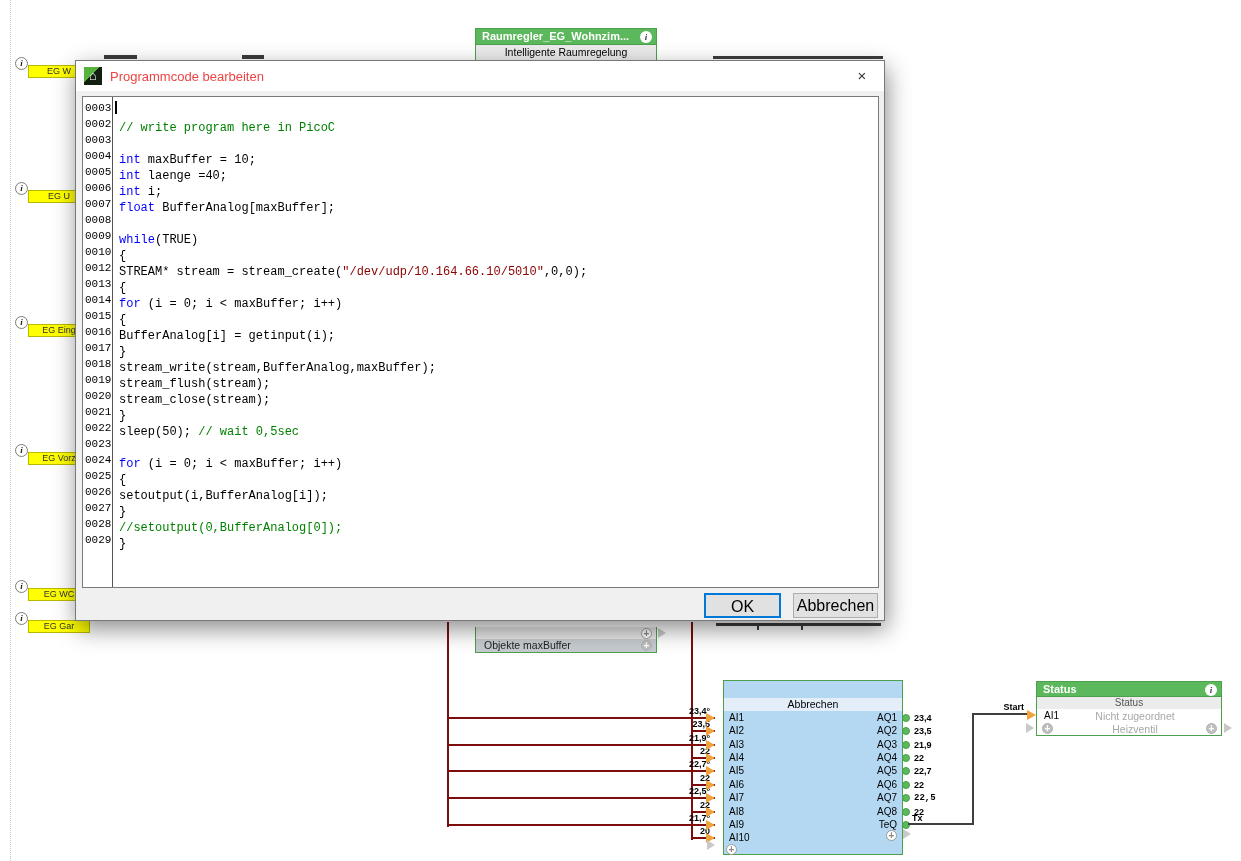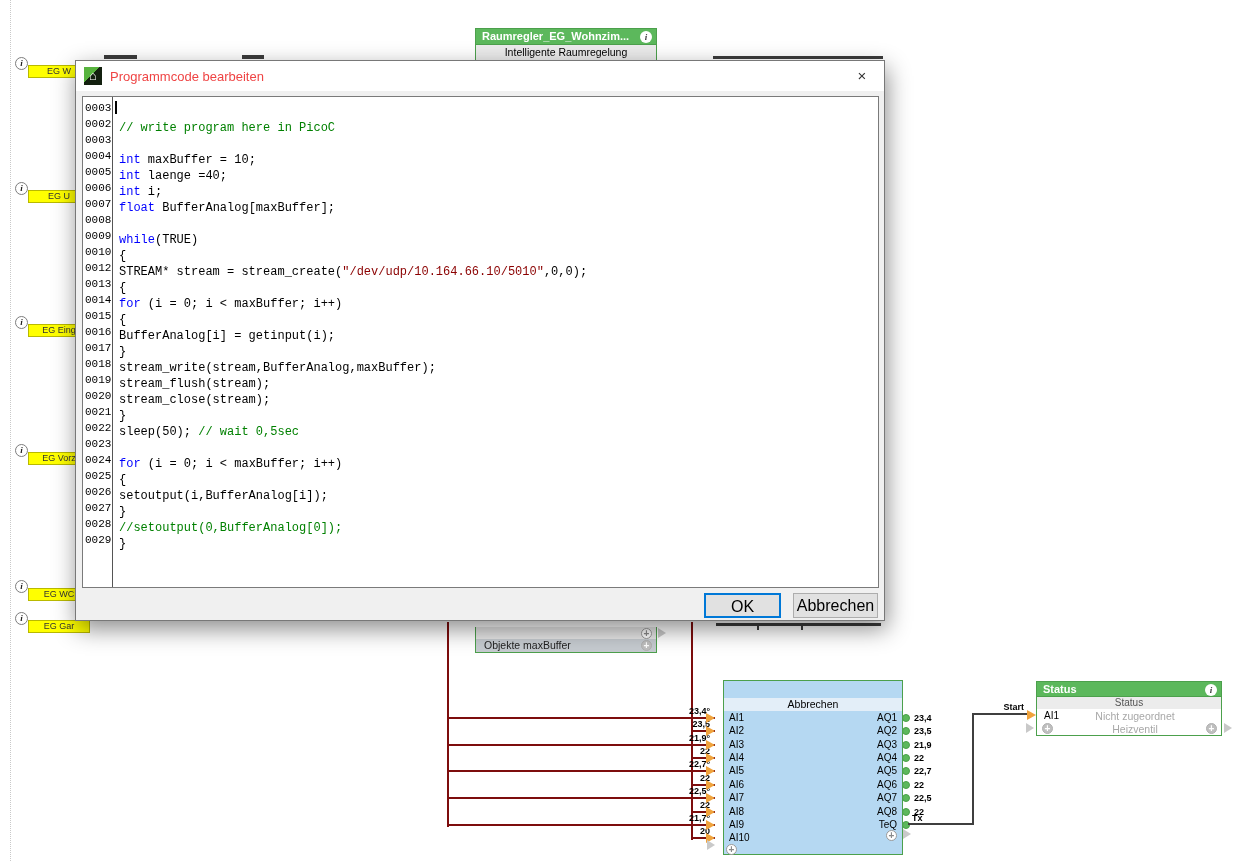--- a/index.html
+++ b/index.html
@@ -205,21 +205,21 @@
       <div class="port-out" style="left: 902px; top: 754px;"></div>
       <div class="out-val" style="left: 914px; top: 753px;">22</div>
       <div class="port-name" style="left: 810px; top: 765px; width: 87px; text-align: right;">AQ5</div>
       <div class="port-out" style="left: 902px; top: 767px;"></div>
       <div class="out-val" style="left: 914px; top: 766px;">22,7</div>
       <div class="port-name" style="left: 810px; top: 779px; width: 87px; text-align: right;">AQ6</div>
       <div class="port-out" style="left: 902px; top: 781px;"></div>
       <div class="out-val" style="left: 914px; top: 780px;">22</div>
       <div class="port-name" style="left: 810px; top: 792px; width: 87px; text-align: right;">AQ7</div>
       <div class="port-out" style="left: 902px; top: 794px;"></div>
-      <div class="out-val" style="left: 914px; top: 793px;">22,5</div>
+      <div class="out-val" style="left: 914px; top: 793px; font-family: Liberation Mono, monospace;">22,5</div>
       <div class="port-name" style="left: 810px; top: 806px; width: 87px; text-align: right;">AQ8</div>
       <div class="port-out" style="left: 902px; top: 808px;"></div>
       <div class="out-val" style="left: 914px; top: 807px;">22</div>
       <div class="port-name" style="left: 810px; top: 819px; width: 87px; text-align: right;">TeQ</div>
       <div class="port-out" style="left: 902px; top: 821px;"></div>
       <div class="wire-lbl" style="left: 912px; top: 813px; width: 20px; text-align: left;">Tx</div>
     </div>
   <span class="plus-circle" style="left:726px;top:844px;">+</span>
   <span class="plus-circle" style="left:886px;top:830px;">+</span>
   <div class="gray-tab" style="left:903px;top:829px;"></div>

